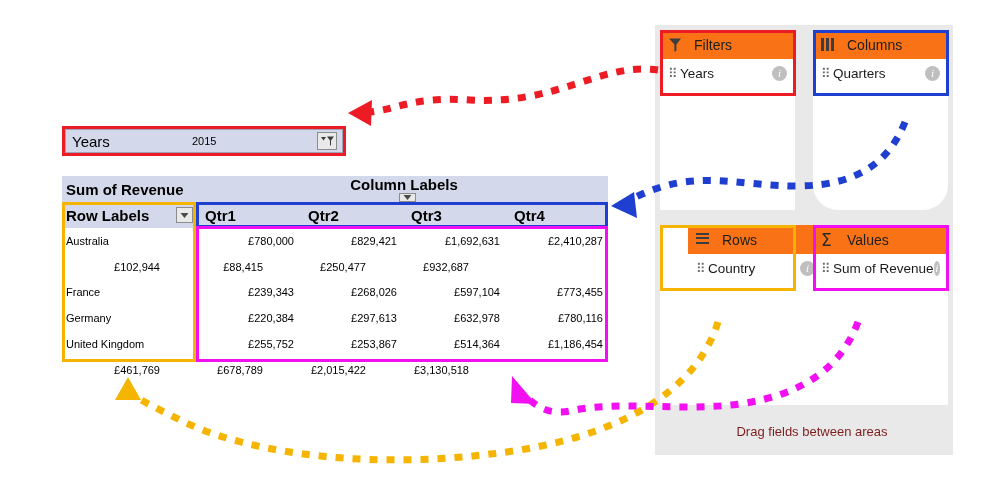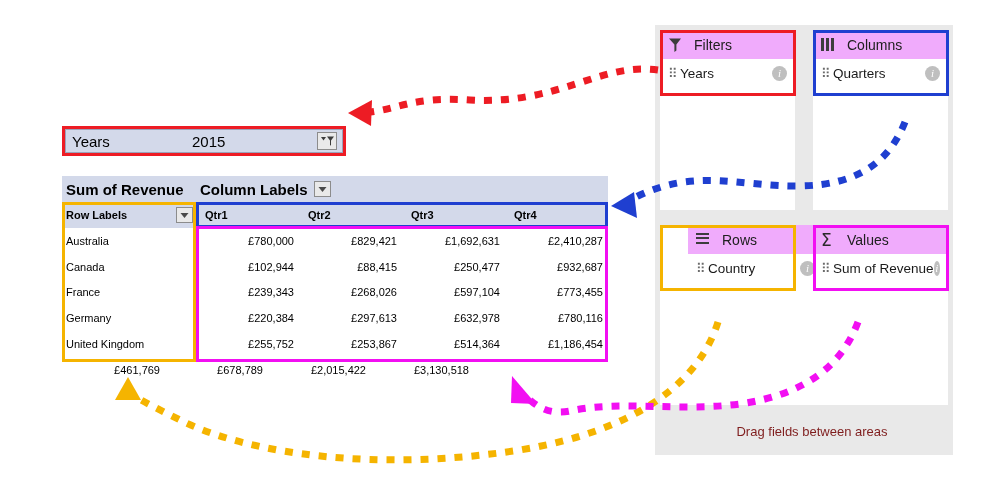--- a/index.html
+++ b/index.html
@@ -11,34 +11,34 @@
                pointer-events:none;z-index:40;}
 
   
   #years-filter{position:absolute;left:62px;top:126px;width:284px;height:30px;
                 border:3px solid #ED1C24;box-sizing:border-box;z-index:20;}
   #years-filter .inner{position:absolute;left:0;top:0;right:0;bottom:0;
                 background:#D3D9EA;border:1px solid #9aa3bb;box-sizing:border-box;
                 display:flex;align-items:center;}
   #years-filter .yf-label{font-size:15px;color:#000;font-weight:400;
                 padding-left:6px;width:120px;}
-  #years-filter .yf-value{font-size:15px;color:#000;flex:1;text-align:left;}
+  #years-filter .yf-value{font-size:11px;color:#000;flex:1;text-align:left;}
   #years-filter .yf-btn{width:20px;height:18px;margin-right:5px;background:#E9E9E9;
                 border:1px solid #8c8c8c;box-sizing:border-box;position:relative;
                 display:flex;align-items:center;justify-content:center;}
 
   
   #pivot{position:absolute;left:62px;top:176px;z-index:18;}
   .pv-row{display:flex;}
   .pv-hdr1{background:#D3D9EA;height:26px;display:flex;align-items:center;
            font-weight:bold;font-size:15px;color:#000;box-sizing:border-box;}
   .pv-hdr2{background:#D3D9EA;height:26px;display:flex;align-items:center;
-           font-weight:bold;font-size:11px;color:#000;box-sizing:border-box;}
+           font-weight:bold;font-size:15px;color:#000;box-sizing:border-box;}
   .c-rowlab{width:134px;padding-left:4px;}
-  .c-collab{width:412px;padding-left:4px;display:flex;align-items:center;}
+  .c-collab{width:412px;padding-left:4px;display:flex;align-items:center;flex-direction:column;}
   .filter-sq{width:17px;height:16px;background:#E9E9E9;border:1px solid #8c8c8c;
              box-sizing:border-box;display:flex;align-items:center;justify-content:center;
              margin-left:6px;}
   .c-rowlab2{width:134px;padding-left:4px;display:flex;align-items:center;
              justify-content:space-between;padding-right:3px;}
   .qcell{width:103px;text-align:left;padding-left:9px;box-sizing:border-box;}
   .pv-body{background:#fff;}
   .pv-drow{display:flex;height:25.8px;align-items:center;font-size:11px;color:#000;}
   .pv-country{width:134px;padding-left:4px;box-sizing:border-box;}
   .pv-val{width:103px;text-align:right;padding-right:5px;box-sizing:border-box;}
@@ -46,34 +46,34 @@
   
   .ol{position:absolute;box-sizing:border-box;pointer-events:none;}
   #ol-blue{left:196px;top:202px;width:412px;height:26px;border:3px solid #1F3FD0;z-index:25;}
   #ol-gold{left:62px;top:202px;width:134px;height:160px;border:3px solid #F5B400;z-index:24;}
   #ol-magenta{left:196px;top:226px;width:412px;height:136px;border:3px solid #F20FF2;z-index:26;}
 
   
   #fieldlist{position:absolute;left:655px;top:25px;width:298px;height:430px;
              background:#E9E9E9;z-index:10;}
   .zone{position:absolute;width:135px;height:180px;background:#ffffff;}
-  .zone .zhead{height:29px;background:#f0abfc;display:flex;align-items:center;
+  .zone .zhead{height:29px;background:#f97316;display:flex;align-items:center;
                padding-left:8px;box-sizing:border-box;}
   .zone .zicon{width:20px;display:flex;align-items:center;justify-content:flex-start;}
   .zone .ztitle{font-size:14px;color:#202020;margin-left:6px;}
   .zone .zitem{height:28px;display:flex;align-items:center;padding:0 8px;
                box-sizing:border-box;}
   .zone .zgrip{font-size:13px;color:#6b6b6b;letter-spacing:0;line-height:9px;
                width:7px;}
   .zone .zname{font-size:13.5px;color:#1a1a1a;margin-left:5px;flex:1;white-space:nowrap;}
   .info-i{width:15px;height:15px;border-radius:50%;background:#BFBFBF;color:#fff;
           font-size:11px;font-style:italic;display:flex;align-items:center;
           justify-content:center;font-family:"Liberation Serif",serif;}
   #zone-filters{left:5px;top:5px;}
-  #zone-columns{left:158px;top:5px;}
+  #zone-columns{left:158px;top:5px;border-radius:25px;}
   #zone-rows{left:5px;top:200px;padding-left:28px;}
   #zone-values{left:158px;top:200px;}
   .zbox{position:absolute;box-sizing:border-box;pointer-events:none;z-index:30;}
   #zb-filters{left:660px;top:30px;width:136px;height:66px;border:3px solid #ED1C24;}
   #zb-columns{left:813px;top:30px;width:136px;height:66px;border:3px solid #1F3FD0;}
   #zb-rows{left:660px;top:225px;width:136px;height:66px;border:3px solid #F5B400;}
   #zb-values{left:813px;top:225px;width:136px;height:66px;border:3px solid #F20FF2;}
   #drag-hint{position:absolute;left:13px;top:385px;width:288px;height:42px;
              display:flex;align-items:center;justify-content:center;
              font-size:13px;color:#7f1d1d;}
@@ -115,21 +115,20 @@
   </div>
   <div class="pv-body">
     <div class="pv-drow">
       <div class="pv-country">Australia</div>
       <div class="pv-val">£780,000</div>
       <div class="pv-val">£829,421</div>
       <div class="pv-val">£1,692,631</div>
       <div class="pv-val">£2,410,287</div>
     </div>
     <div class="pv-drow">
-      <div class="pv-country">Canada</div>
       <div class="pv-val">£102,944</div>
       <div class="pv-val">£88,415</div>
       <div class="pv-val">£250,477</div>
       <div class="pv-val">£932,687</div>
     </div>
     <div class="pv-drow">
       <div class="pv-country">France</div>
       <div class="pv-val">£239,343</div>
       <div class="pv-val">£268,026</div>
       <div class="pv-val">£597,104</div>

